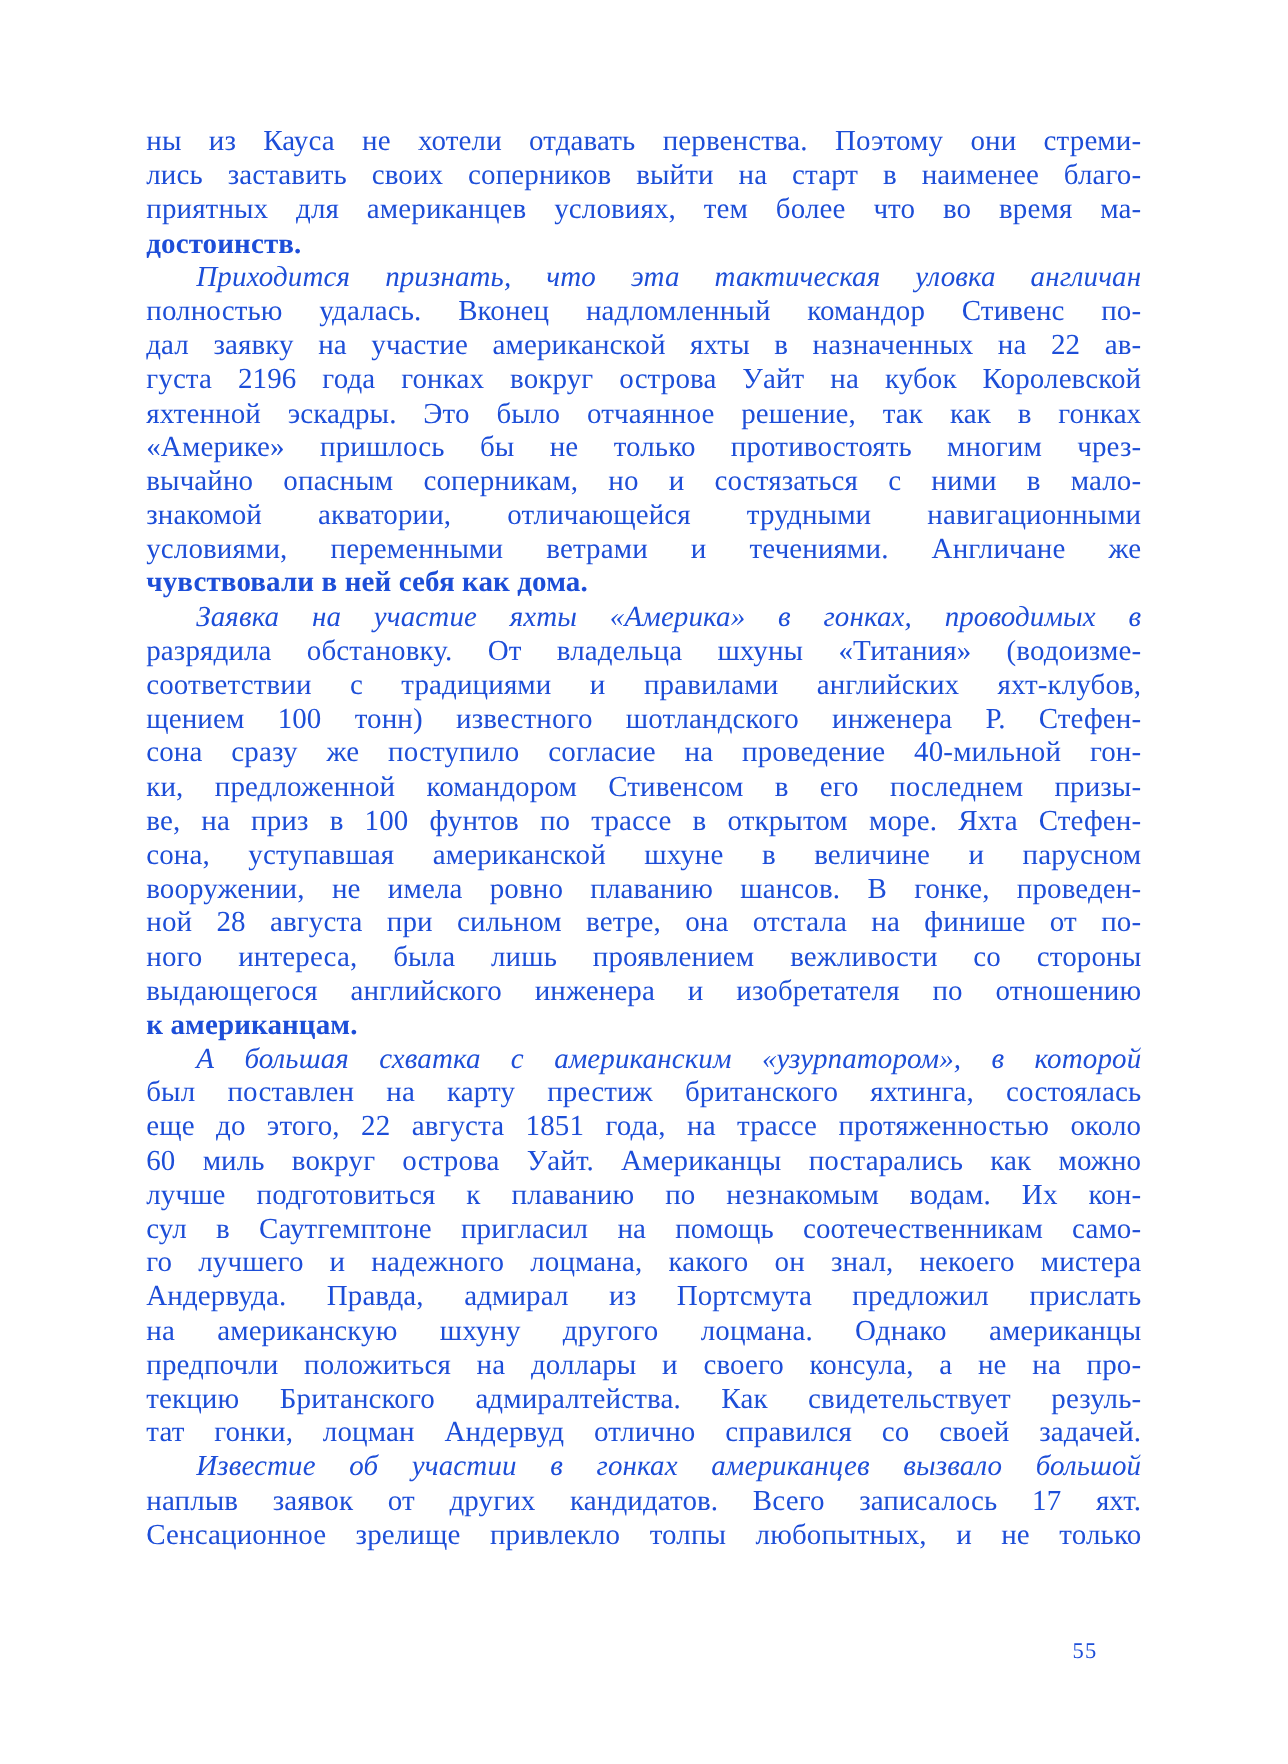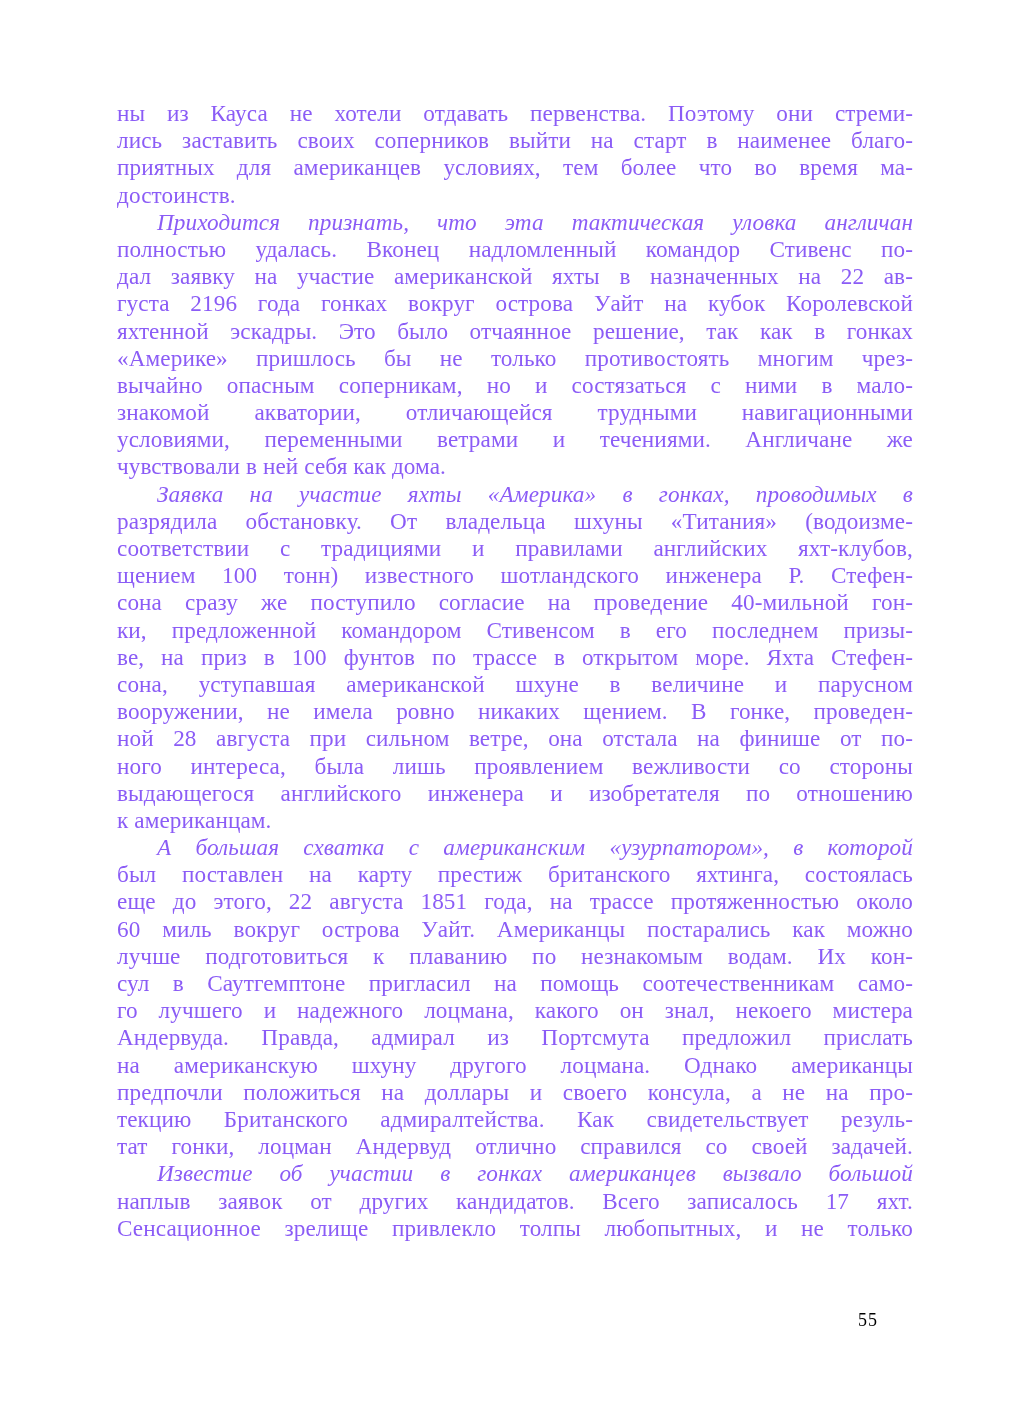--- a/index.html
+++ b/index.html
@@ -5,41 +5,41 @@
   html, body { margin: 0; padding: 0; background: #ffffff; }
   body { width: 1030px; height: 1411px; position: relative; overflow: hidden; }
   .page {
     position: absolute;
     left: 117px;
     top: 100px;
     width: 796px;
     font-family: "Liberation Serif", "DejaVu Serif", serif;
     font-size: 23.2px;
     line-height: 27.2px;
-    color: #8b5cf6;
+    color: #1d4ed8;
     text-align: justify;
     letter-spacing: 0.1px;
   }
   .line {
     display: block;
     height: 27.2px;
     white-space: nowrap;
     text-align: justify;
     text-align-last: justify;
   }
-  .line.last { text-align-last: left; }
+  .line.last { text-align-last: left; font-weight: bold; }
   .line.indent { padding-left: 40px; font-style: italic; }
   .para { display: block; margin: 0; }
   .page-number {
     position: absolute;
     left: 858px;
     top: 1310px;
     font-family: "Liberation Serif", serif;
     font-size: 18px;
-    color: #000000;
+    color: #1d4ed8;
     letter-spacing: 1px;
   }
 </style>
 </head>
 <body>
 
 <div class="page">
   <div class="para">
     <span class="line">ны из Кауса не хотели отдавать первенства. Поэтому они стреми-</span>
     <span class="line">лись заставить своих соперников выйти на старт в наименее благо-</span>
@@ -60,21 +60,21 @@
   </div>
   <div class="para">
     <span class="line indent">Заявка на участие яхты «Америка» в гонках, проводимых в</span>
     <span class="line">разрядила обстановку. От владельца шхуны «Титания» (водоизме-</span>
     <span class="line">соответствии с традициями и правилами английских яхт-клубов,</span>
     <span class="line">щением 100 тонн) известного шотландского инженера Р. Стефен-</span>
     <span class="line">сона сразу же поступило согласие на проведение 40-мильной гон-</span>
     <span class="line">ки, предложенной командором Стивенсом в его последнем призы-</span>
     <span class="line">ве, на приз в 100 фунтов по трассе в открытом море. Яхта Стефен-</span>
     <span class="line">сона, уступавшая американской шхуне в величине и парусном</span>
-    <span class="line">вооружении, не имела ровно никаких щением. В гонке, проведен-</span>
+    <span class="line">вооружении, не имела ровно плаванию шансов. В гонке, проведен-</span>
     <span class="line">ной 28 августа при сильном ветре, она отстала на финише от по-</span>
     <span class="line">ного интереса, была лишь проявлением вежливости со стороны</span>
     <span class="line">выдающегося английского инженера и изобретателя по отношению</span>
     <span class="line last">к американцам.</span>
   </div>
   <div class="para">
     <span class="line indent">А большая схватка с американским «узурпатором», в которой</span>
     <span class="line">был поставлен на карту престиж британского яхтинга, состоялась</span>
     <span class="line">еще до этого, 22 августа  1851 года, на трассе протяженностью около</span>
     <span class="line">60 миль вокруг острова Уайт. Американцы постарались как можно</span>

